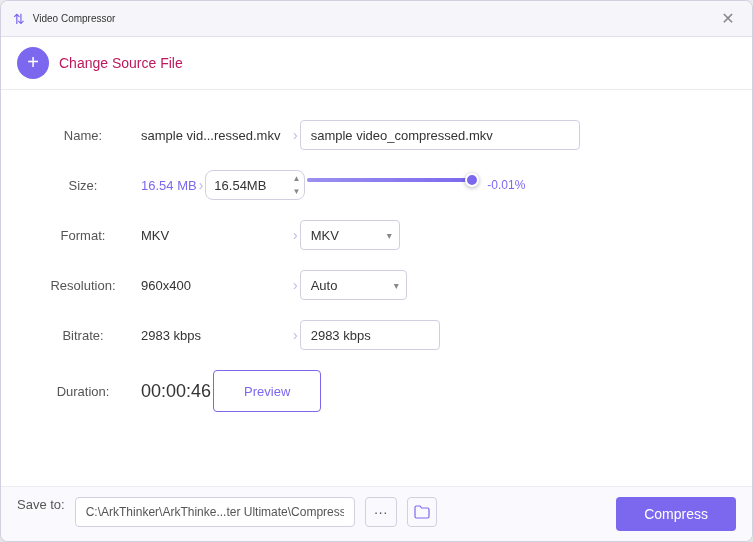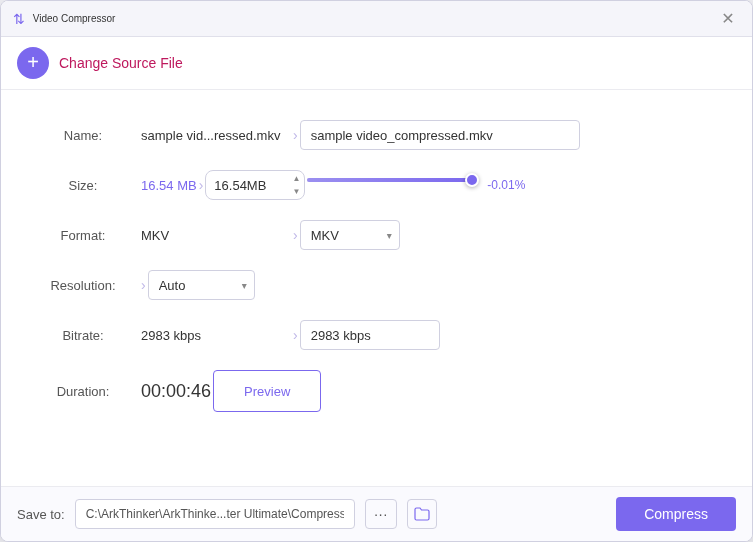--- a/index.html
+++ b/index.html
@@ -259,21 +259,21 @@
       color: #7b68ee;
       padding: 5px 30px;
       cursor: pointer;
       font-size: 13px;
       height: 42px;
     }
     .footer {
       border-top: 1px solid #ebebf0;
       padding: 10px 16px;
       display: flex;
-      align-items: center;
+      align-items: flex-start;
       gap: 10px;
       flex-shrink: 0;
       background: #fafafe;
     }
     .save-to-label {
       color: #555;
       font-size: 13px;
       font-weight: 500;
       flex-shrink: 0;
     }
@@ -385,20 +385,21 @@
             <option>AVI</option>
             <option>MOV</option>
             <option>WMV</option>
           </select>
           <span class="select-arrow">▾</span>
         </div>
       </div>
 
       <div class="label-cell">Resolution:</div>
       <div class="value-cell">
+        <span class="source-value">960x400</span>
         <span class="arrow-icon">›</span>
         <div class="select-wrap">
           <select class="form-select">
             <option>Auto</option>
             <option>1920x1080</option>
             <option>1280x720</option>
             <option>960x400</option>
             <option>640x360</option>
           </select>
           <span class="select-arrow">▾</span>

